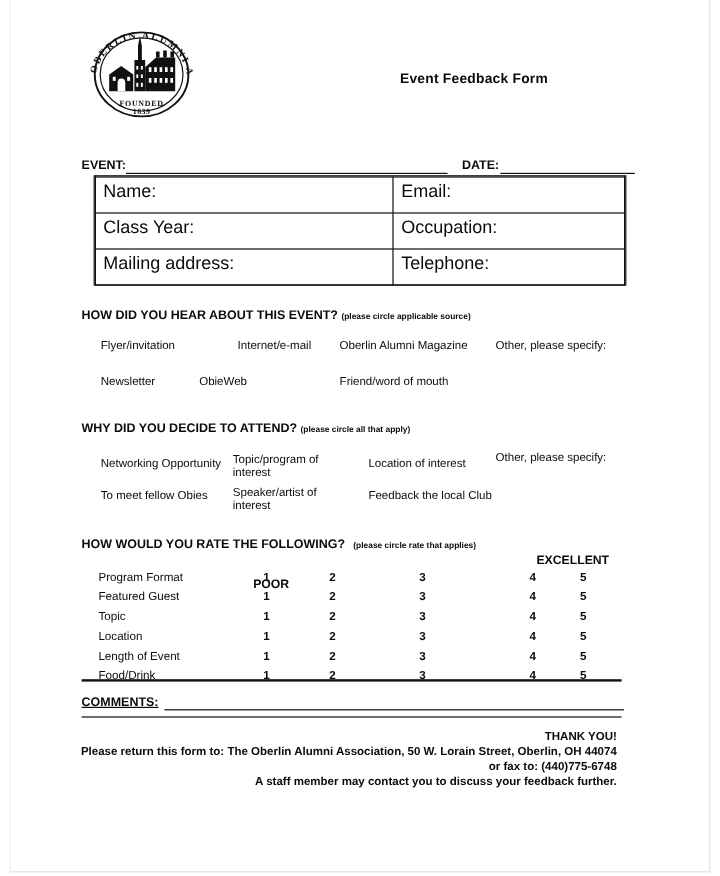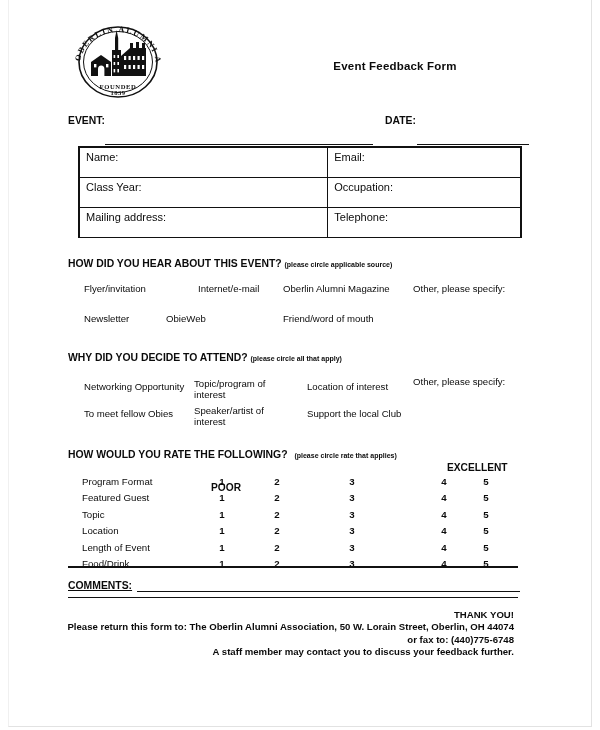--- a/index.html
+++ b/index.html
@@ -70,21 +70,21 @@
   .eventrow {
     position: absolute;
     left: 68px; top: 129px;
     width: 452px; height: 16px;
     display: flex;
     align-items: flex-end;
     font-size: 10.4px;
     font-weight: bold;
     color: #0b0b0b;
   }
-  .eventrow .lbl { white-space: nowrap; padding-bottom: 19px; }
+  .eventrow .lbl { white-space: nowrap; padding-bottom: 1px; }
   .eventrow .rule {
     border-bottom: 1.4px solid #111;
     height: 12px;
   }
   .rule.ev { flex: 0 0 268px; margin-right: 12px; }
   .rule.dt { flex: 0 0 112px; margin-left: 1px; }
 
   
   .infotable {
     position: absolute;
@@ -95,21 +95,21 @@
   }
   .infotable table {
     width: 100%; height: 100%;
     border-collapse: collapse;
     table-layout: fixed;
   }
   .infotable td {
     border: 1.1px solid #111;
     vertical-align: top;
     padding: 3px 0 0 6px;
-    font-size: 11px;
+    font-size: 15px;
     color: #0b0b0b;
     height: 30px;
   }
   .infotable td.left { width: 56.3%; }
 
   
   .sect-head {
     position: absolute;
     left: 68px;
     font-size: 10.4px;
@@ -300,21 +300,21 @@
     <span>WHY DID YOU DECIDE TO ATTEND?</span>
     <span class="hint">(please circle all that apply)</span>
   </div>
   <div class="optgrid" style="left:68px; top:378px; width:452px; height:50px;">
     <span class="opt" style="left:16px;  top:3px;  width:120px;">Networking Opportunity</span>
     <span class="opt" style="left:126px; top:0px;  width:76px;">Topic/program of interest</span>
     <span class="opt" style="left:239px; top:3px;  width:110px;">Location of interest</span>
     <span class="opt" style="left:345px; top:-2px; width:120px;">Other, please specify:</span>
     <span class="opt" style="left:16px;  top:30px; width:120px;">To meet fellow Obies</span>
     <span class="opt" style="left:126px; top:27px; width:76px;">Speaker/artist of interest</span>
-    <span class="opt" style="left:239px; top:30px; width:120px;">Support the local Club</span>
+    <span class="opt" style="left:239px; top:30px; width:120px;">Feedback the local Club</span>
   </div>
 
   <div class="sect-head" style="top:449px;">
     <span>HOW WOULD YOU RATE THE FOLLOWING?</span>
     <span class="hint" style="margin-left:4px;">(please circle rate that applies)</span>
   </div>
 
   <div class="rate-wrap">
     <div class="rate-hdr">
       <span class="poor">POOR</span>

